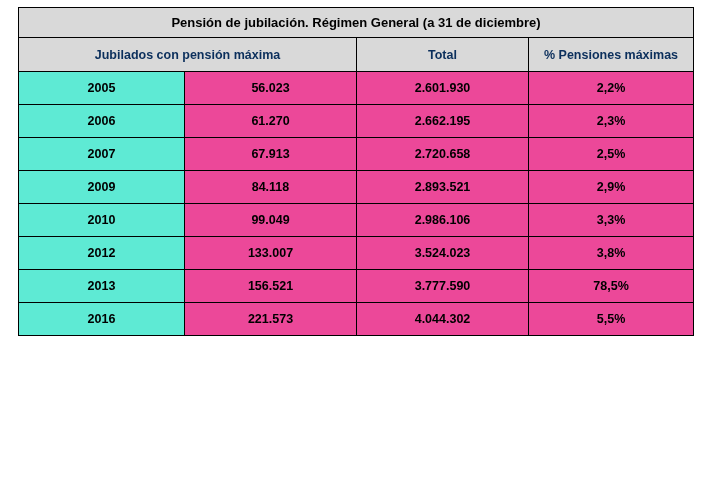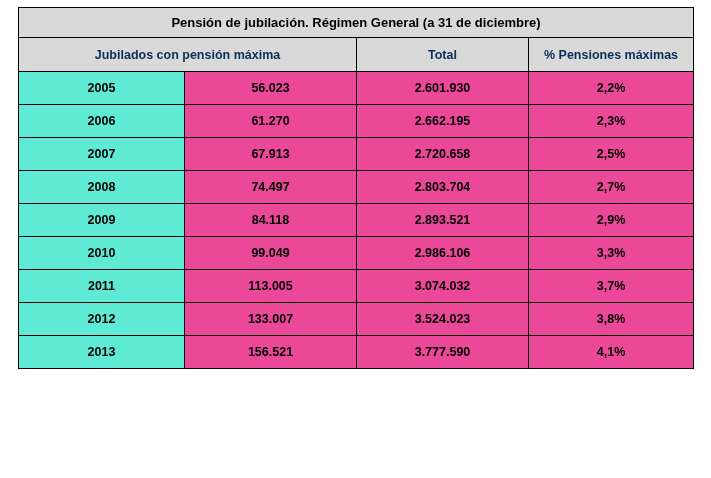--- a/index.html
+++ b/index.html
@@ -103,50 +103,44 @@
         <td class="num-cell">2.662.195</td>
         <td class="num-cell">2,3%</td>
       </tr>
       <tr>
         <td class="year-cell">2007</td>
         <td class="num-cell">67.913</td>
         <td class="num-cell">2.720.658</td>
         <td class="num-cell">2,5%</td>
       </tr>
       <tr>
-        <td class="year-cell">2008</td>
-        <td class="num-cell">74.497</td>
-        <td class="num-cell">2.803.704</td>
-        <td class="num-cell">2,7%</td>
-      </tr>
-      <tr>
         <td class="year-cell">2009</td>
         <td class="num-cell">84.118</td>
         <td class="num-cell">2.893.521</td>
         <td class="num-cell">2,9%</td>
       </tr>
       <tr>
         <td class="year-cell">2010</td>
         <td class="num-cell">99.049</td>
         <td class="num-cell">2.986.106</td>
         <td class="num-cell">3,3%</td>
       </tr>
       <tr>
-        <td class="year-cell">2011</td>
-        <td class="num-cell">113.005</td>
-        <td class="num-cell">3.074.032</td>
-        <td class="num-cell">3,7%</td>
-      </tr>
-      <tr>
         <td class="year-cell">2012</td>
         <td class="num-cell">133.007</td>
         <td class="num-cell">3.524.023</td>
         <td class="num-cell">3,8%</td>
       </tr>
       <tr>
         <td class="year-cell">2013</td>
         <td class="num-cell">156.521</td>
         <td class="num-cell">3.777.590</td>
-        <td class="num-cell">4,1%</td>
+        <td class="num-cell">78,5%</td>
+      </tr>
+      <tr>
+        <td class="year-cell">2016</td>
+        <td class="num-cell">221.573</td>
+        <td class="num-cell">4.044.302</td>
+        <td class="num-cell">5,5%</td>
       </tr>
     </tbody>
   </table>
 </div>
 
 </body></html>

